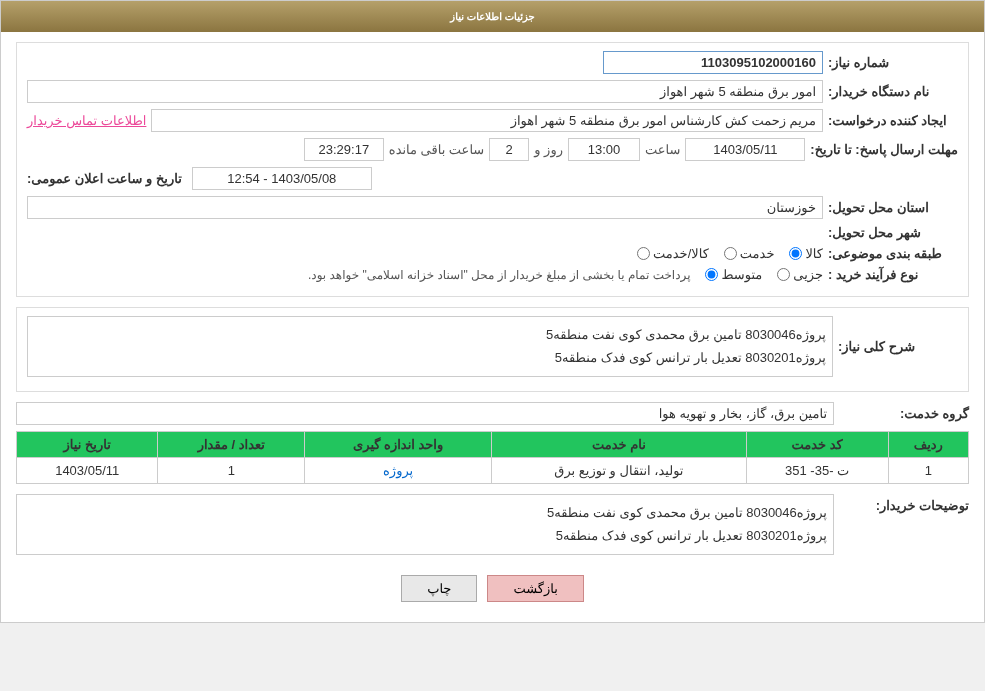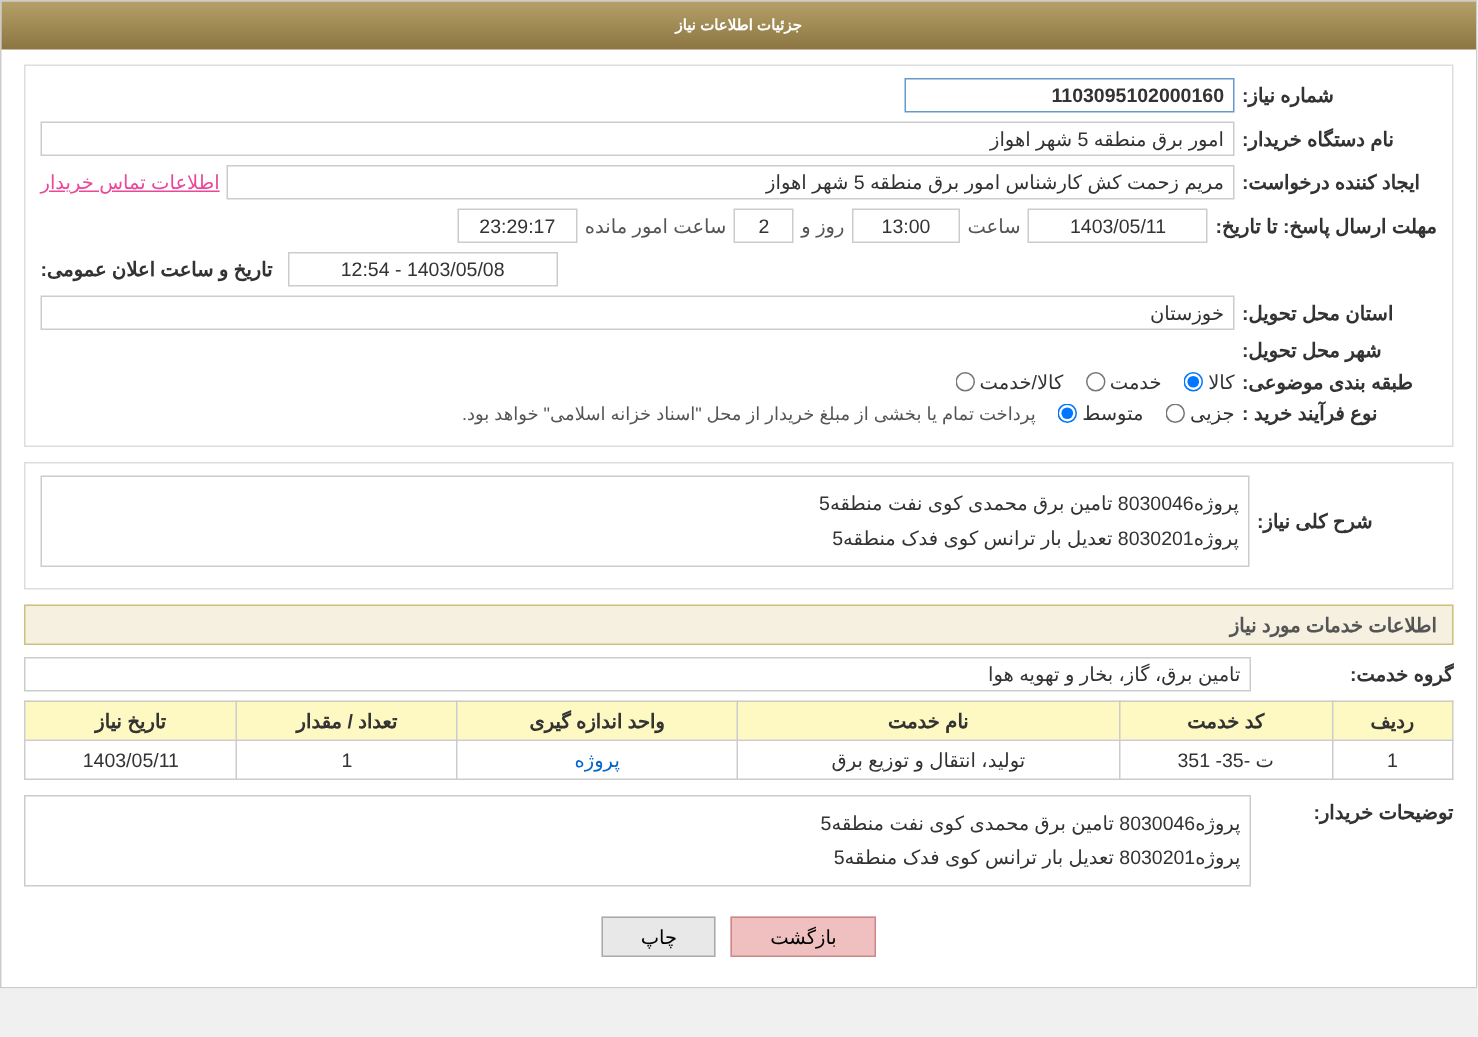--- a/index.html
+++ b/index.html
@@ -126,21 +126,21 @@
     }
     .services-section {
       margin-bottom: 10px;
     }
     .services-table {
       width: 100%;
       border-collapse: collapse;
       margin-bottom: 8px;
     }
     .services-table th {
-      background: #fef9c3;
+      background: #22c55e;
       border: 1px solid #ccc;
       padding: 5px 8px;
       text-align: center;
       font-weight: bold;
     }
     .services-table td {
       border: 1px solid #ccc;
       padding: 5px 8px;
       text-align: center;
     }
@@ -241,21 +241,21 @@
         <span class="link-text">اطلاعات تماس خریدار</span>
       </div>
 
       <div class="form-row date-time-row">
         <span class="field-label">مهلت ارسال پاسخ: تا تاریخ:</span>
         <div class="date-field">1403/05/11</div>
         <span class="small-label">ساعت</span>
         <div class="time-field">13:00</div>
         <span class="small-label">روز و</span>
         <div class="time-field" style="width:40px;">2</div>
-        <span class="small-label">ساعت امور مانده</span>
+        <span class="small-label">ساعت باقی مانده</span>
         <div class="countdown-field">23:29:17</div>
       </div>
 
       <div class="form-row" style="justify-content: flex-end;">
         <div class="date-field" style="width:180px;">1403/05/08 - 12:54</div>
         <span class="field-label" style="min-width:auto; padding-right:5px;">تاریخ و ساعت اعلان عمومی:</span>
       </div>
 
       <div class="form-row">
         <span class="field-label">استان محل تحویل:</span>
@@ -304,21 +304,20 @@
       <div class="form-row">
         <span class="field-label" style="min-width:120px;">شرح کلی نیاز:</span>
         <div class="description-box">
           <div>پروژه8030046 تامین برق محمدی کوی نفت منطقه5</div>
           <div>پروژه8030201 تعدیل بار ترانس کوی فدک منطقه5</div>
         </div>
       </div>
     </div>
 
     <div class="services-section">
-      <div class="section-title">اطلاعات خدمات مورد نیاز</div>
 
       <div class="service-group-row">
         <span class="service-group-label">گروه خدمت:</span>
         <div class="service-group-value">تامین برق، گاز، بخار و تهویه هوا</div>
       </div>
 
       <table class="services-table">
         <thead>
           <tr>
             <th>ردیف</th>

